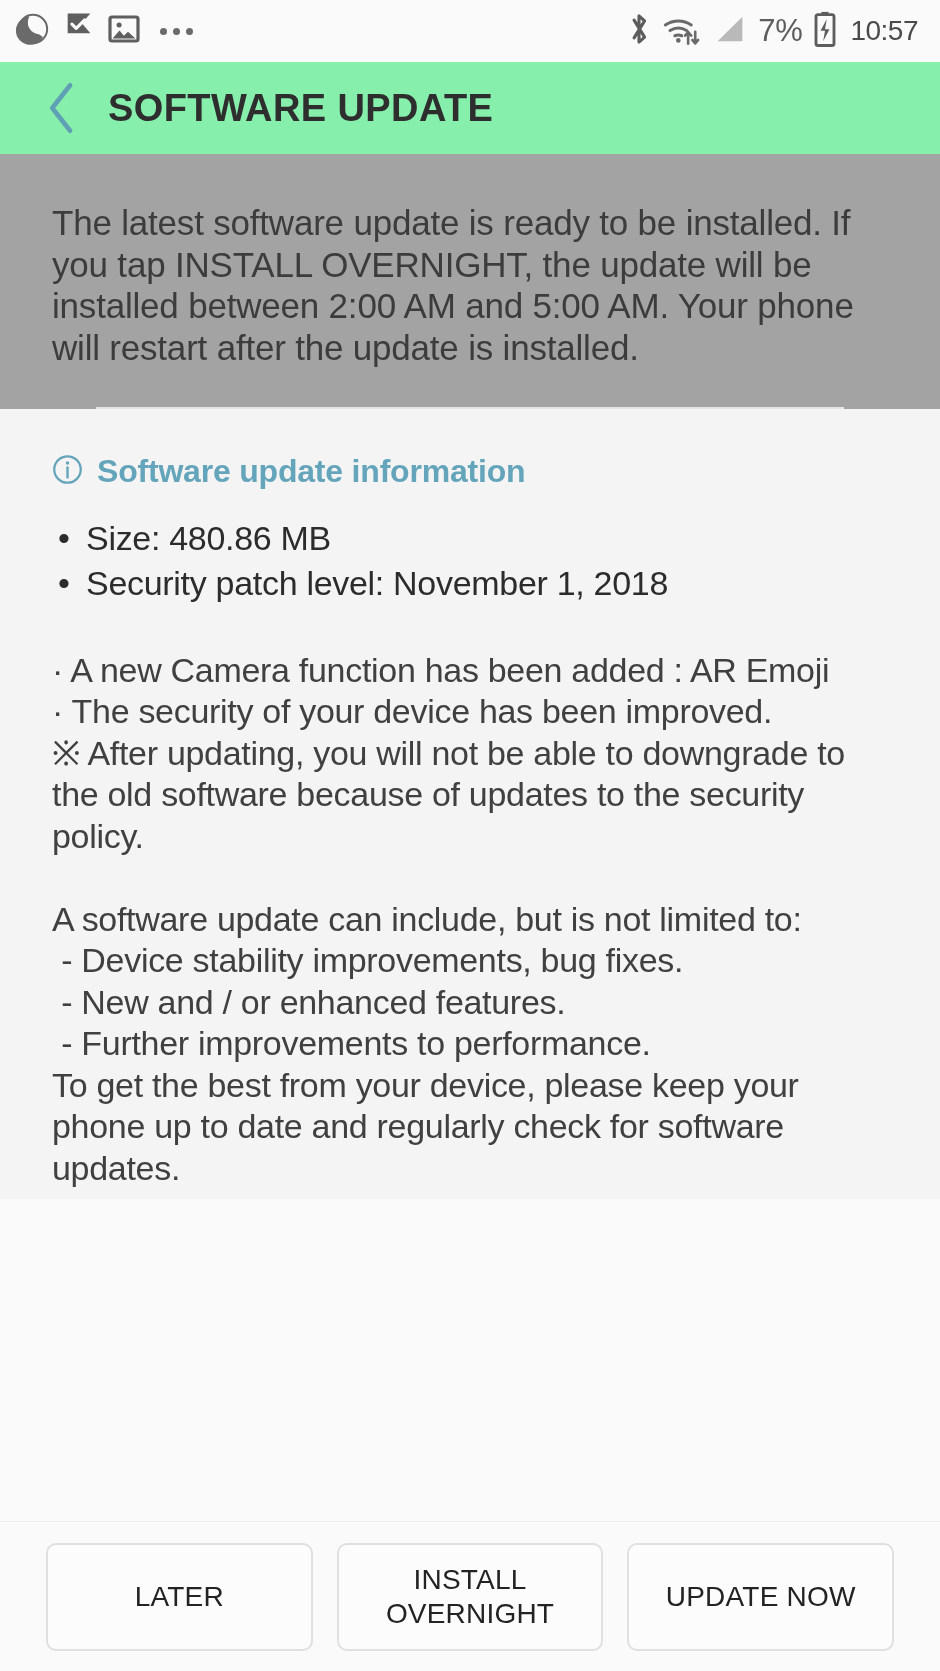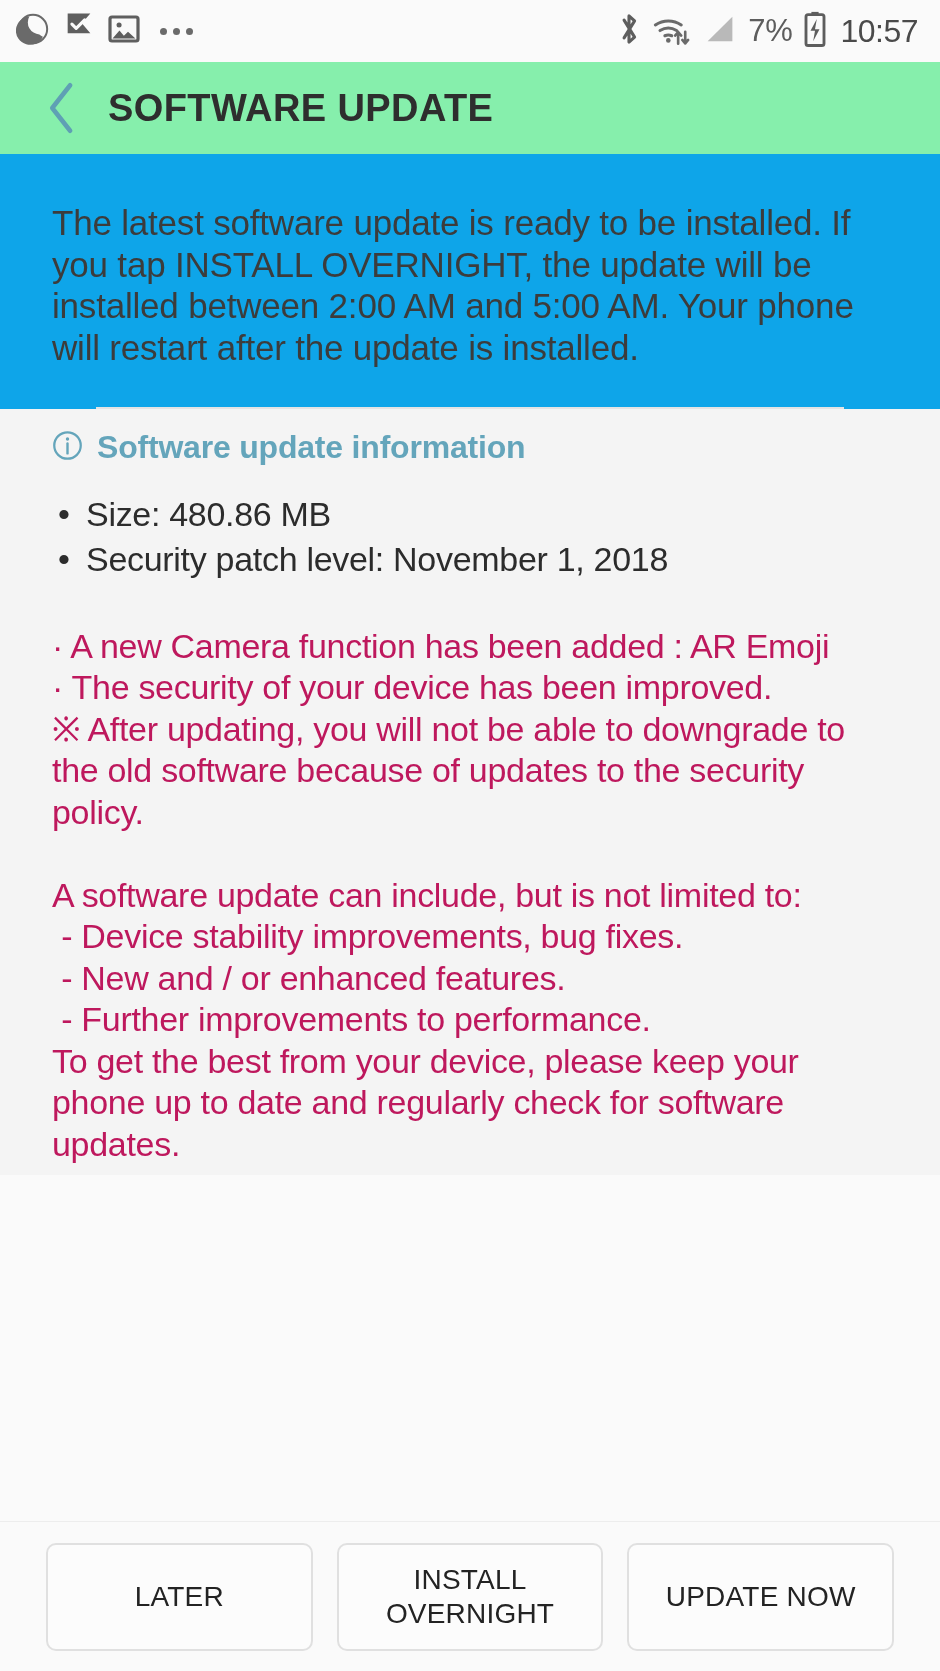--- a/index.html
+++ b/index.html
@@ -40,21 +40,21 @@
   .status-right { gap: 11px; }
 
   .sicon { display: block; }
   .status-text {
     font-size: 31px;
     color: #5d5d5d;
     letter-spacing: -0.3px;
     font-family: "Liberation Sans", sans-serif;
   }
   .status-clock {
-    font-size: 32px;
+    font-size: 28px;
     color: #4a4a4a;
     letter-spacing: -0.5px;
     margin-left: 2px;
     text-align: center;
   }
   .dots {
     display: flex;
     gap: 6px;
     align-items: center;
     margin-left: 6px;
@@ -93,37 +93,37 @@
   
   .content {
     flex: 1 1 auto;
     overflow: hidden;
     background: #fafafa;
     position: relative;
   }
 
   .intro {
     padding: 48px 52px 0 52px;
-    background: #0ea5e9;
+    background: #a3a3a3;
   }
   .intro p {
     font-size: 35px;
     line-height: 1.19;
     color: #3c3c3c;
     letter-spacing: -0.2px;
   }
 
   .divider {
     height: 2px;
     background: #e4e4e4;
     margin: 38px 44px 0 44px;
   }
 
   .info-block {
-    padding: 20px 52px 0 52px;
+    padding: 44px 52px 0 52px;
     background: #f4f4f4;
   }
 
   .section-head {
     display: flex;
     align-items: center;
     gap: 14px;
     margin-bottom: 26px;
   }
   .section-head .label {
@@ -149,21 +149,21 @@
     content: "•";
     position: absolute;
     left: 6px;
     top: 0;
     color: #2c2c2c;
   }
 
   .whatsnew-body {
     font-size: 34px;
     line-height: 1.22;
-    color: #be185d;
+    color: #404040;
     letter-spacing: -0.3px;
     white-space: pre-wrap;
     padding-bottom: 10px;
   }
 
   
   .button-bar {
     flex: 0 0 150px;
     height: 150px;
     background: #fafafa;

